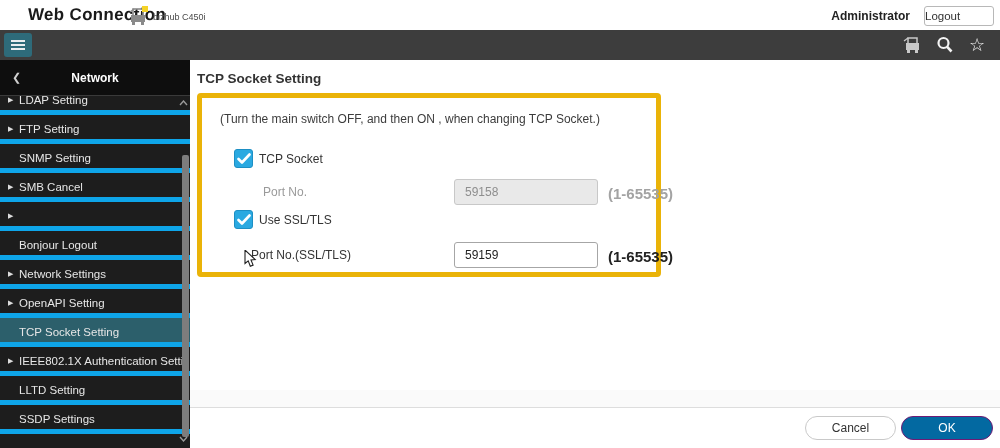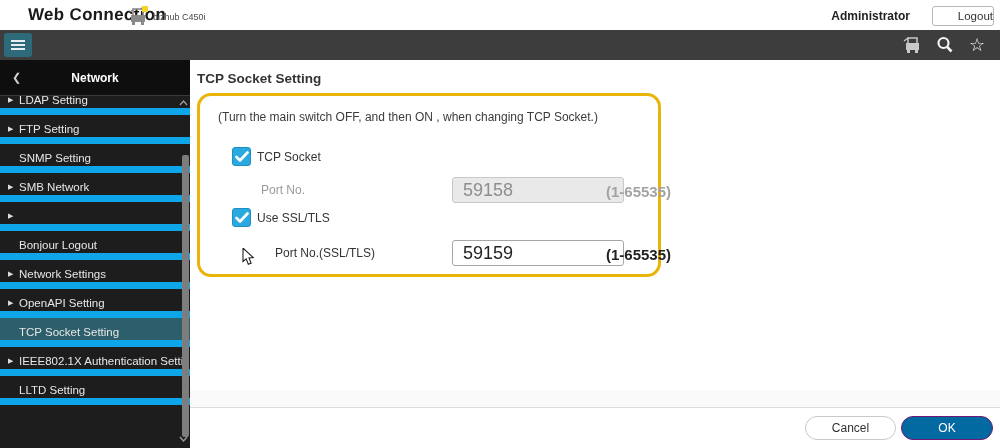--- a/index.html
+++ b/index.html
@@ -6,67 +6,67 @@
   html, body { width: 1000px; height: 448px; }
   body { font-family: "Liberation Sans", sans-serif; overflow: hidden; background: #fff; }
   #app { position: relative; width: 1000px; height: 448px; overflow: hidden; }
 
   
   .header { position: absolute; left: 0; top: 0; width: 1000px; height: 30px; background: #fff; }
   .logo { position: absolute; left: 28px; top: 5px; font-size: 17px; font-weight: bold; color: #1a1a1a; letter-spacing: 0.3px; transform: skewX(-2deg); }
   .hdr-printer { position: absolute; left: 129px; top: 5px; width: 20px; height: 22px; }
   .device-name { position: absolute; left: 153px; top: 12px; font-size: 9px; color: #4a4a4a; }
   .admin-name { position: absolute; right: 90px; top: 9px; font-size: 12px; font-weight: bold; color: #222; }
-  .logout-btn { position: absolute; right: 6px; top: 6px; width: 62px; height: 20px; background: #fff; border: 1px solid #b8b8b8; border-radius: 3px; font-size: 11.5px; color: #333; text-align: right; line-height: 18px; cursor: pointer; }
+  .logout-btn { position: absolute; right: 6px; top: 6px; width: 70px; height: 20px; background: #fff; border: 1px solid #b8b8b8; border-radius: 3px; font-size: 11.5px; color: #333; text-align: left; line-height: 18px; cursor: pointer; }
 
   
   .toolbar { position: absolute; left: 0; top: 30px; width: 1000px; height: 30px; background: #3d3d3d; }
   .hamburger { position: absolute; left: 4px; top: 3px; width: 28px; height: 24px; background: #2e6b7a; border-radius: 3px; cursor: pointer; }
   .hamburger .bar { position: absolute; left: 7px; width: 14px; height: 2px; background: #e9eef0; }
   .hamburger .bar:nth-child(1) { top: 7px; }
   .hamburger .bar:nth-child(2) { top: 11px; }
   .hamburger .bar:nth-child(3) { top: 15px; }
   .tb-icon { position: absolute; top: 5px; width: 22px; height: 20px; cursor: pointer; text-align: center; }
   .tb-printer { right: 76px; }
   .tb-search  { right: 44px; }
   .tb-star    { right: 12px; color: #f4f4f4; font-size: 18px; line-height: 20px; }
 
   
   .sidebar { position: absolute; left: 0; top: 60px; width: 190px; height: 388px; background: #1d1d1d; overflow: hidden; }
   .side-header { position: absolute; left: 0; top: 0; width: 190px; height: 36px; background: #0e0e0e; border-bottom: 1px solid #3a3a3a; }
   .side-back { position: absolute; left: 12px; top: 11px; color: #cfcfcf; font-size: 11px; cursor: pointer; }
   .side-title { position: absolute; left: 0; top: 11px; width: 190px; text-align: center; color: #fff; font-size: 12px; font-weight: bold; }
   .side-list { position: absolute; left: 0; top: 36px; width: 190px; height: 352px; overflow: hidden; }
-  .side-item { position: relative; height: 29px; border-bottom: 7px solid #0ea5e9; color: #e6e6e6; font-size: 11.5px; line-height: 28px; white-space: nowrap; cursor: pointer; }
+  .side-item { position: relative; height: 29px; border-bottom: 5px solid #0ea5e9; color: #e6e6e6; font-size: 11.5px; line-height: 28px; white-space: nowrap; cursor: pointer; }
   .side-item.clipped { margin-top: -10px; }
   .side-item.selected { background: #2c5f6b; }
   .side-arrow { position: absolute; left: 8px; top: 0; font-size: 7px; color: #dcdcdc; line-height: 28px; }
   .side-label { position: absolute; left: 19px; top: 0; line-height: 28px; }
   .side-scroll-up   { position: absolute; right: 2px; top: 40px; }
   .side-scroll-down { position: absolute; right: 2px; top: 376px; }
   .side-thumb { position: absolute; right: 1px; top: 95px; width: 7px; height: 282px; background: #7d7d7d; border-radius: 2px; cursor: grab; }
 
   
   .main { position: absolute; left: 190px; top: 60px; width: 810px; height: 388px; background: #fff; }
   .page-title { position: absolute; left: 7px; top: 11px; font-size: 13.5px; font-weight: bold; color: #333; }
-  .panel { position: absolute; left: 7px; top: 33px; width: 464px; height: 184px; background: #fff; border: 3px solid #eab308; border-radius: 14px; }
+  .panel { position: absolute; left: 7px; top: 33px; width: 464px; height: 184px; background: #fff; border: 5px solid #eab308; border-radius: 4px; }
   .note { position: absolute; left: 18px; top: 14px; font-size: 12px; color: #3c3c3c; }
   .cb-row { position: absolute; left: 32px; height: 19px; }
   .cb-row1 { top: 51px; }
   .cb-row2 { top: 112px; }
   .checkbox { position: absolute; left: 0; top: 0; width: 19px; height: 19px; background: #2aa9e1; border: 1px solid #1d8fc4; border-radius: 3px; cursor: pointer; }
   .checkbox svg { position: absolute; left: 2px; top: 3px; }
   .cb-label { position: absolute; left: 25px; top: 3px; font-size: 12px; color: #333; white-space: nowrap; }
   .port-row { position: absolute; left: 0; width: 464px; height: 26px; }
   .port-row1 { top: 81px; }
   .port-row2 { top: 144px; }
   .port-label { position: absolute; left: 49px; top: 6px; font-size: 12px; }
   .port-label.dim { color: #9a9a9a; margin-left: 12px; }
-  .port-label.on  { color: #333; margin-left: 26px; }
-  .port-input { position: absolute; left: 252px; top: 0; width: 172px; height: 26px; border-radius: 3px; font-size: 18px; padding-left: 10px; font-family: "Liberation Sans", sans-serif; }
+  .port-label.on  { color: #333; }
+  .port-input { position: absolute; left: 252px; top: 0; width: 144px; height: 26px; border-radius: 3px; font-size: 12px; padding-left: 10px; font-family: "Liberation Sans", sans-serif; }
   .port-input.dim { background: #e9e9e9; border: 1px solid #c8c8c8; color: #8e8e8e; }
   .port-input.on  { background: #fff; border: 1px solid #a6a6a6; color: #222; }
   .port-range { position: absolute; left: 406px; top: 6px; font-size: 15px; white-space: nowrap; font-weight: bold; }
   .port-range.dim { color: #a3a3a3; }
   .port-range.on  { color: #222; }
   .cursor-icon { position: absolute; left: 42px; top: 152px; pointer-events: none; }
 
   .footer-divider { position: absolute; left: 0; top: 347px; width: 810px; height: 1px; background: #ddd; }
   .footer-strip { position: absolute; left: 0; top: 330px; width: 810px; height: 17px; background: #fafafa; }
   .btn { position: absolute; top: 356px; height: 24px; border-radius: 12px; font-size: 12px; text-align: center; line-height: 22px; cursor: pointer; }
@@ -131,21 +131,21 @@
         </div>
         <div class="side-item">
           <span class="side-arrow">▶</span>
           <span class="side-label">FTP Setting</span>
         </div>
         <div class="side-item">
           <span class="side-label">SNMP Setting</span>
         </div>
         <div class="side-item">
           <span class="side-arrow">▶</span>
-          <span class="side-label">SMB Network</span>
+          <span class="side-label">SMB Cancel</span>
         </div>
         <div class="side-item">
           <span class="side-arrow">▶</span>
         </div>
         <div class="side-item">
           <span class="side-label">Bonjour Logout</span>
         </div>
         <div class="side-item">
           <span class="side-arrow">▶</span>
           <span class="side-label">Network Settings</span>
@@ -156,20 +156,23 @@
         </div>
         <div class="side-item selected">
           <span class="side-label">TCP Socket Setting</span>
         </div>
         <div class="side-item">
           <span class="side-arrow">▶</span>
           <span class="side-label">IEEE802.1X Authentication Setting</span>
         </div>
         <div class="side-item">
           <span class="side-label">LLTD Setting</span>
+        </div>
+        <div class="side-item">
+          <span class="side-label">SSDP Settings</span>
         </div>
       </div>
     <svg class="side-scroll-up" width="9" height="6" viewBox="0 0 9 6">
       <polyline points="1,5 4.5,1 8,5" fill="none" stroke="#9a9a9a" stroke-width="1.4"></polyline>
     </svg>
     <div class="side-thumb"></div>
     <svg class="side-scroll-down" width="9" height="6" viewBox="0 0 9 6">
       <polyline points="1,1 4.5,5 8,1" fill="none" stroke="#9a9a9a" stroke-width="1.4"></polyline>
     </svg>
   </div>

